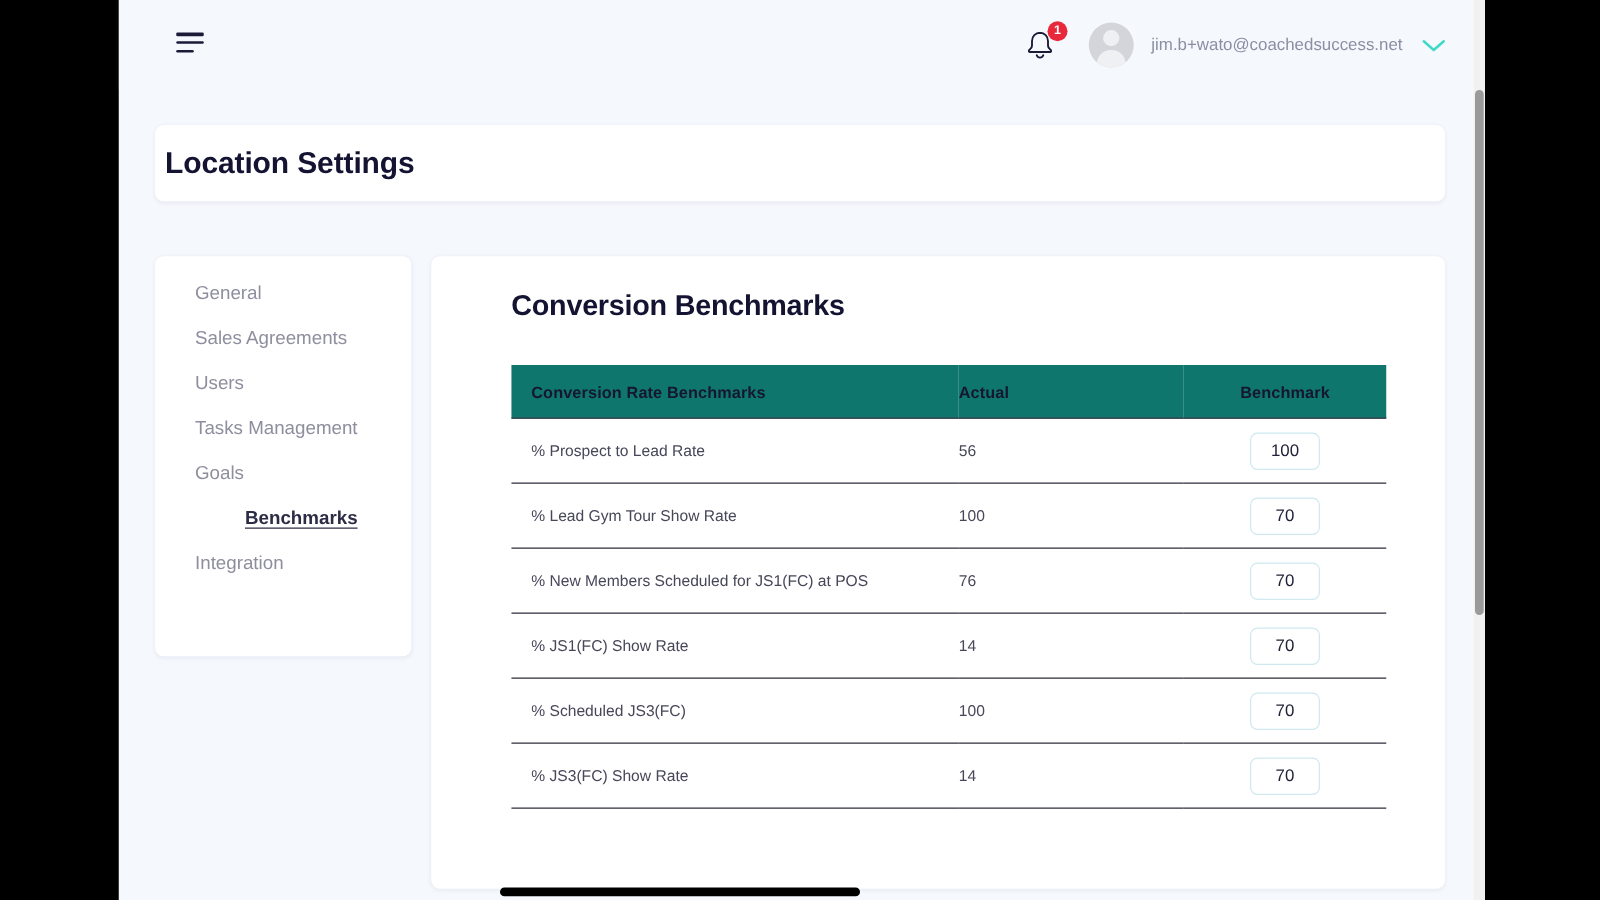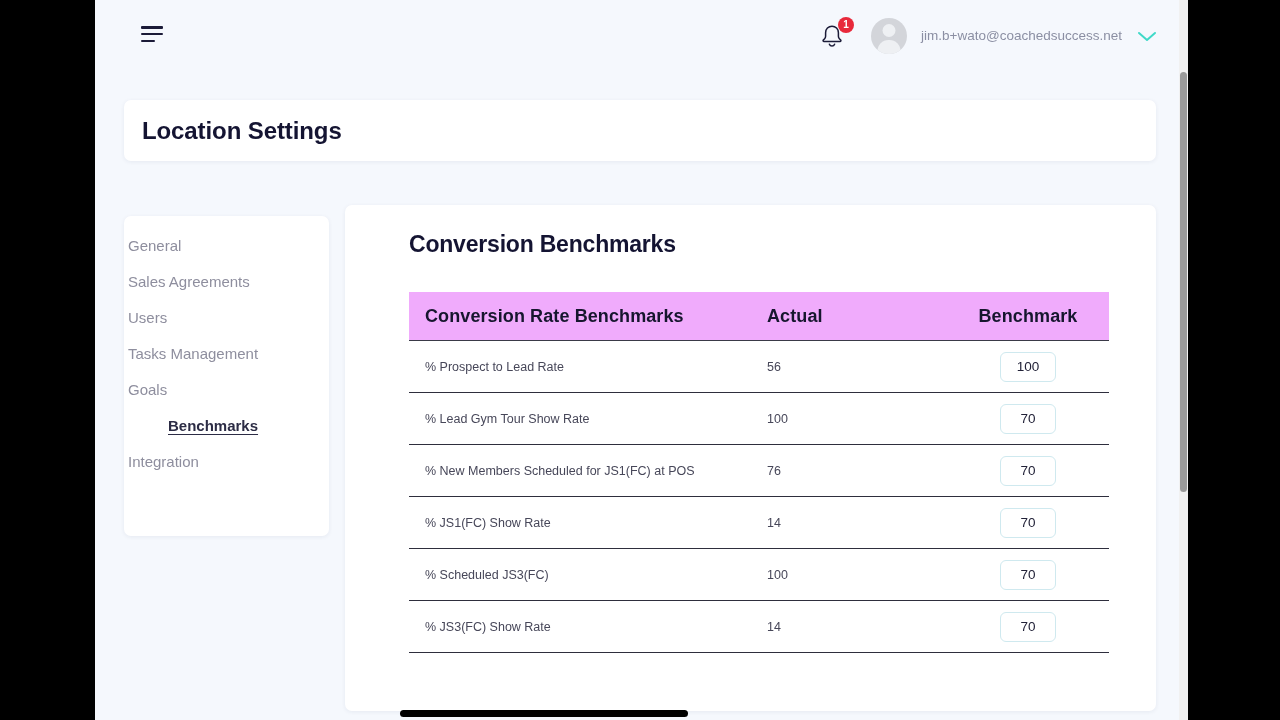--- a/index.html
+++ b/index.html
@@ -90,33 +90,33 @@
   
   #page-title-card {
     position:absolute; left:29px; top:100px;
     width:1032px; height:61px;
     background:#fff;
     border-radius:7px;
     box-shadow:0 1px 4px rgba(30,40,90,.07);
     display:flex; align-items:center;
   }
   #page-title {
-    margin-left:18px;
+    margin-left:8px;
     font-size:24px; font-weight:700; color:#141432;
     letter-spacing:-.1px;
   }
 
   
   #settings-nav {
-    position:absolute; left:29px; top:216px;
+    position:absolute; left:29px; top:205px;
     width:205px; height:320px;
     background:#fff;
     border-radius:7px;
     box-shadow:0 1px 4px rgba(30,40,90,.07);
-    padding:22px 0 0 4px;
+    padding:22px 0 0 32px;
   }
   .nav-item {
     font-size:15px;
     color:#8e8e9e;
     line-height:1;
     padding:0 0 21px 0;
     cursor:pointer;
     display:block;
     width:max-content;
   }
@@ -148,22 +148,22 @@
   
   #bench-table-wrap {
     margin:34px 0 0 28px;
     width:783px;
     height:408px;
     overflow:hidden;
     position:relative;
   }
   table { border-collapse:collapse; width:700px; table-layout:fixed; }
   thead th {
-    background:#f0abfc;
-    font-size:18px;
+    background:#0f766e;
+    font-size:13px;
     font-weight:700;
     color:#16162e;
     padding:14px 0 13px 0;
     border-bottom:1.6px solid #3a3a48;
     text-align:left;
     letter-spacing:.1px;
   }
   thead th.col-name { width:358px; padding-left:16px; }
   thead th.col-actual { width:180px; }
   thead th.col-bench  { width:162px; text-align:center; }

